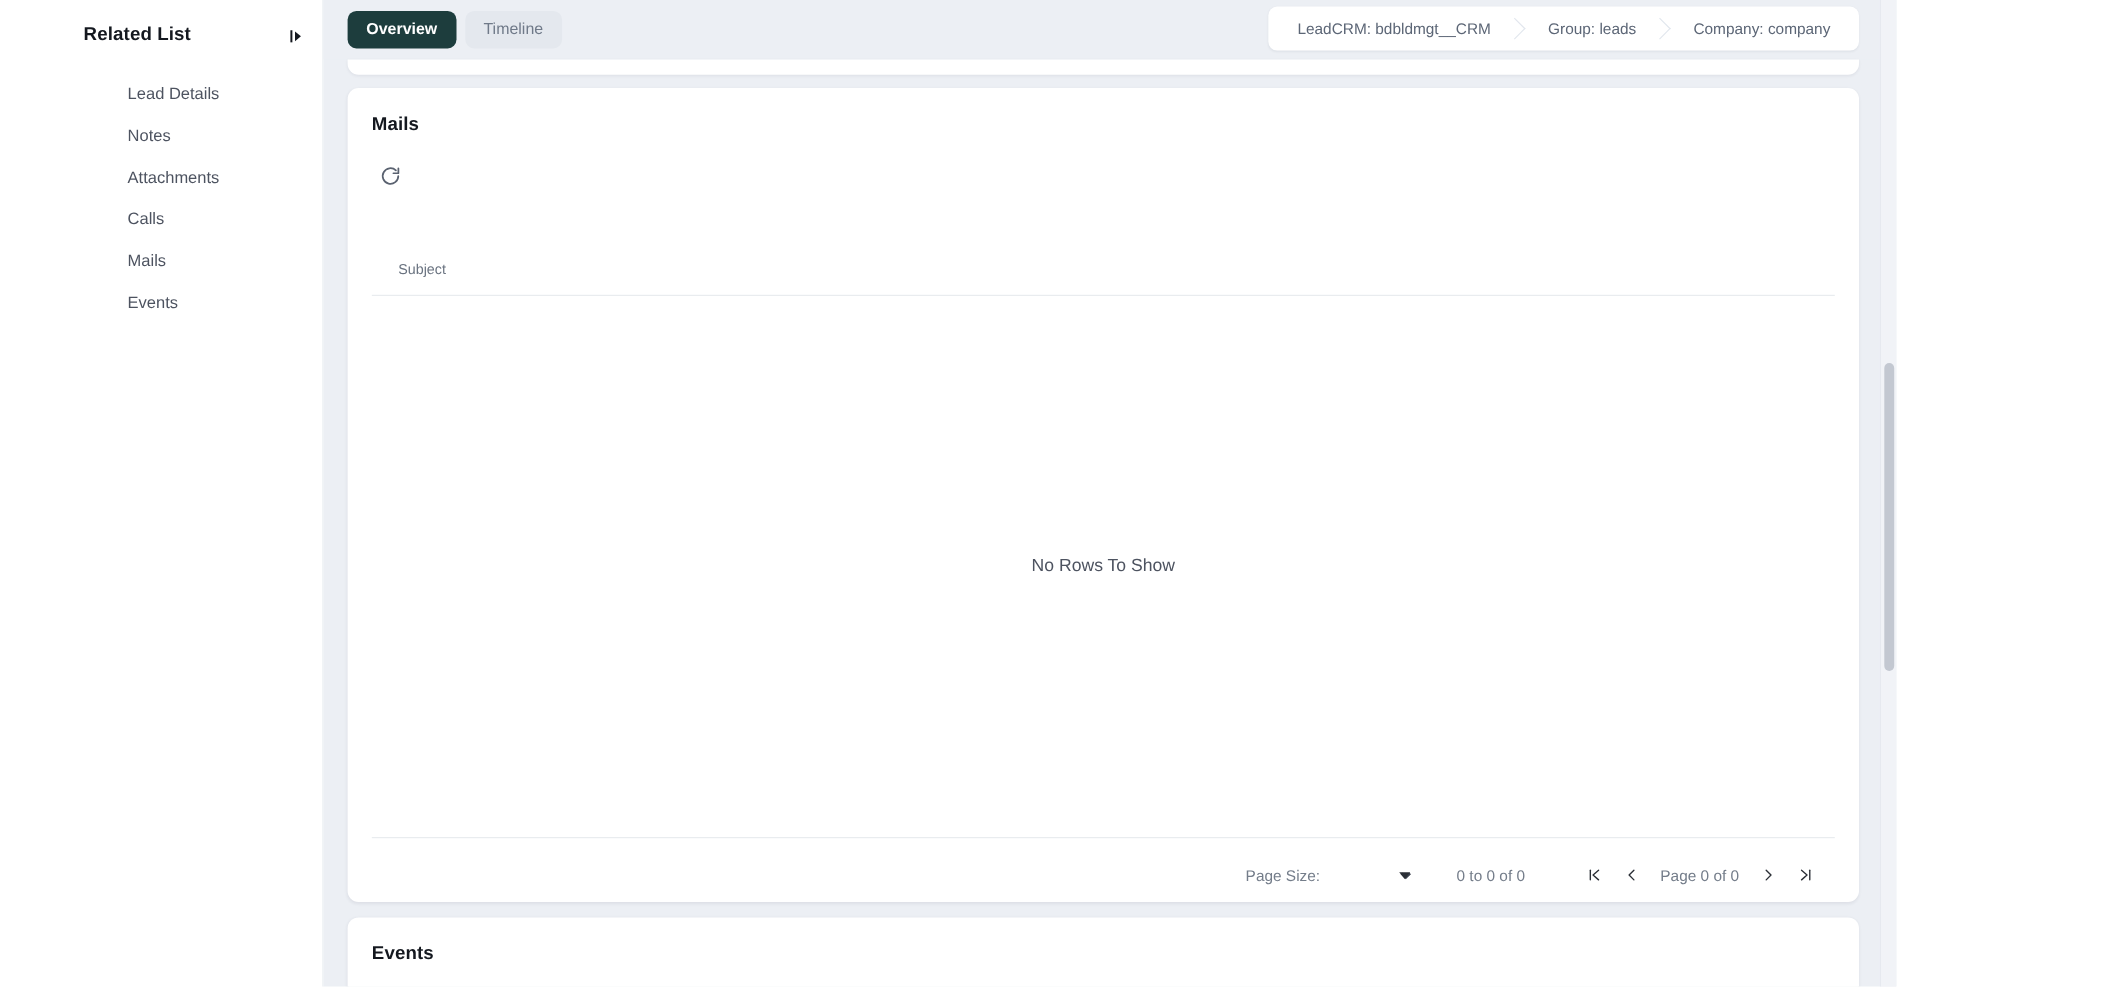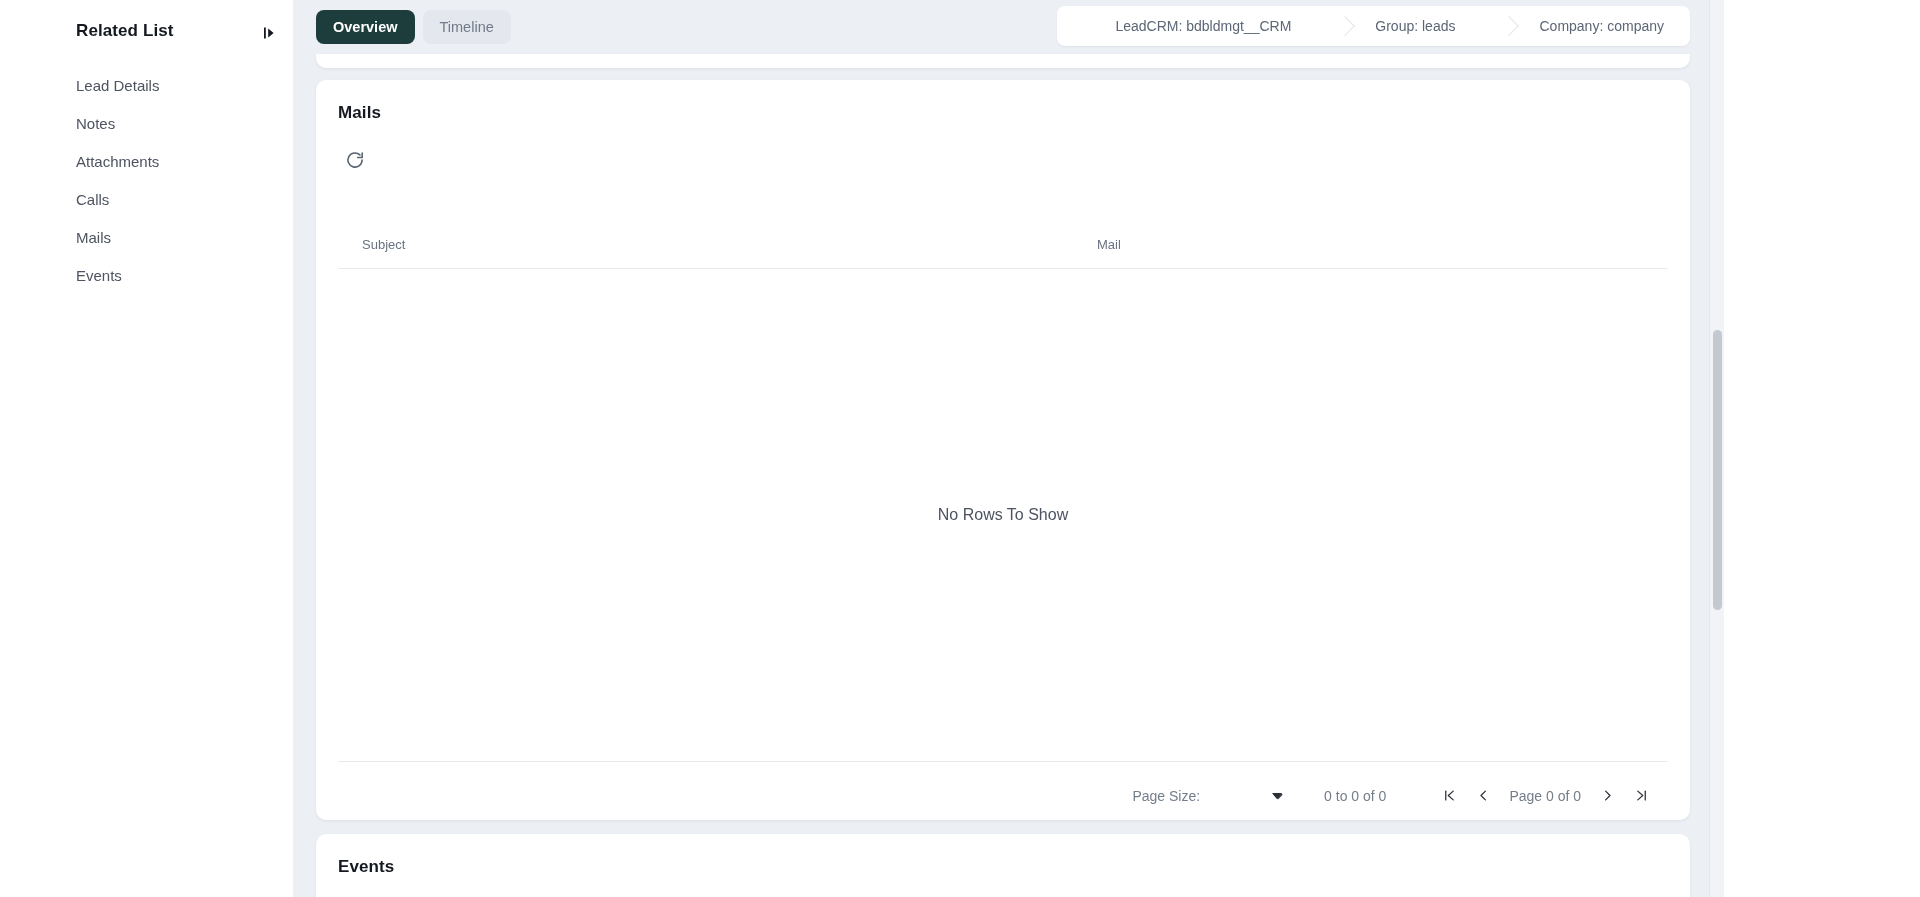--- a/index.html
+++ b/index.html
@@ -40,20 +40,21 @@
   }
   .sidebar-list { margin-top: 23px; }
   .sidebar-item {
     font-size: 15px;
     color: #4d5360;
     padding: 0 0 0 76px;
     height: 38px;
     line-height: 38px;
     cursor: pointer;
     white-space: nowrap;
+    margin-left: 40px;
   }
 
   .panel-toggle {
     position: absolute;
     top: 23px;
     left: 262px;
     width: 20px;
     height: 20px;
     display: flex;
     align-items: center;
@@ -111,21 +112,20 @@
   }
   .crumb {
     display: flex;
     align-items: center;
     font-size: 14px;
     color: #5c6676;
     padding: 0 26px;
     position: relative;
     cursor: pointer;
     white-space: nowrap;
-    margin-left: 32px;
   }
   .crumb + .crumb::before {
     content: "";
     position: absolute;
     left: -11px;
     top: 50%;
     width: 13px;
     height: 13px;
     border-top: 1.5px solid #e1e6ed;
     border-right: 1.5px solid #e1e6ed;
@@ -366,21 +366,20 @@
             <svg width="20" height="20" viewBox="0 0 24 24" fill="none" stroke="#5a6270" stroke-width="1.9" stroke-linecap="round" stroke-linejoin="round">
               <path d="M20.5 12a8.5 8.5 0 1 1-2.6-6.1"></path>
               <polyline points="20.6,3.6 20.6,9.0 15.2,9.0"></polyline>
             </svg>
           </button>
 
         </div>
 
         <div class="grid-head">
           <div class="col col-subject">Subject</div>
-          <div class="col col-mail">Mail</div>
         </div>
 
         <div class="grid-body">
           <div class="no-rows">No Rows To Show</div>
         </div>
 
         <div class="grid-footer">
 
           <span class="pagesize-label">Page Size:</span>
 

